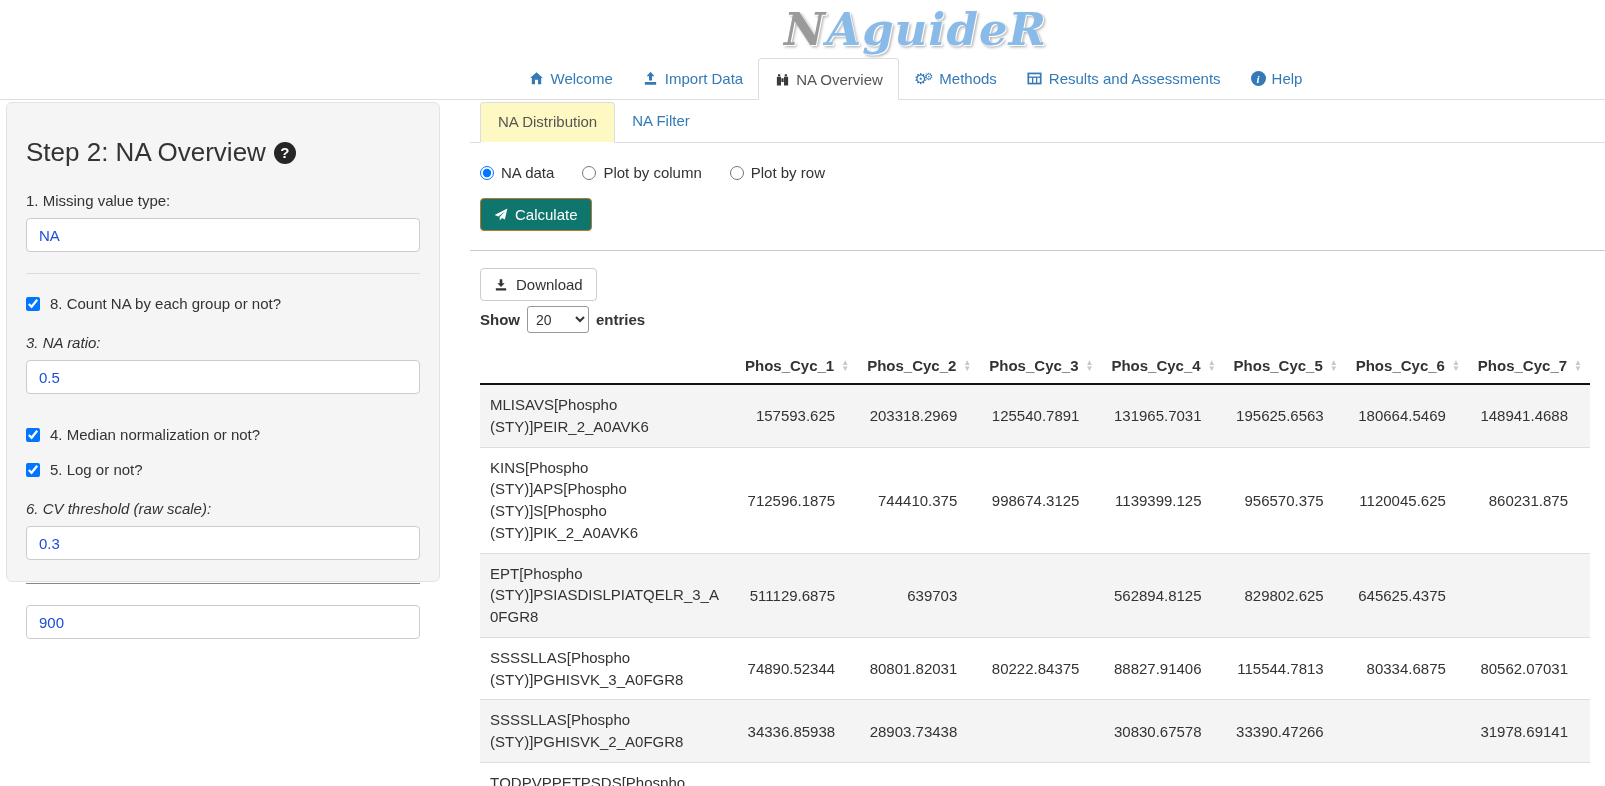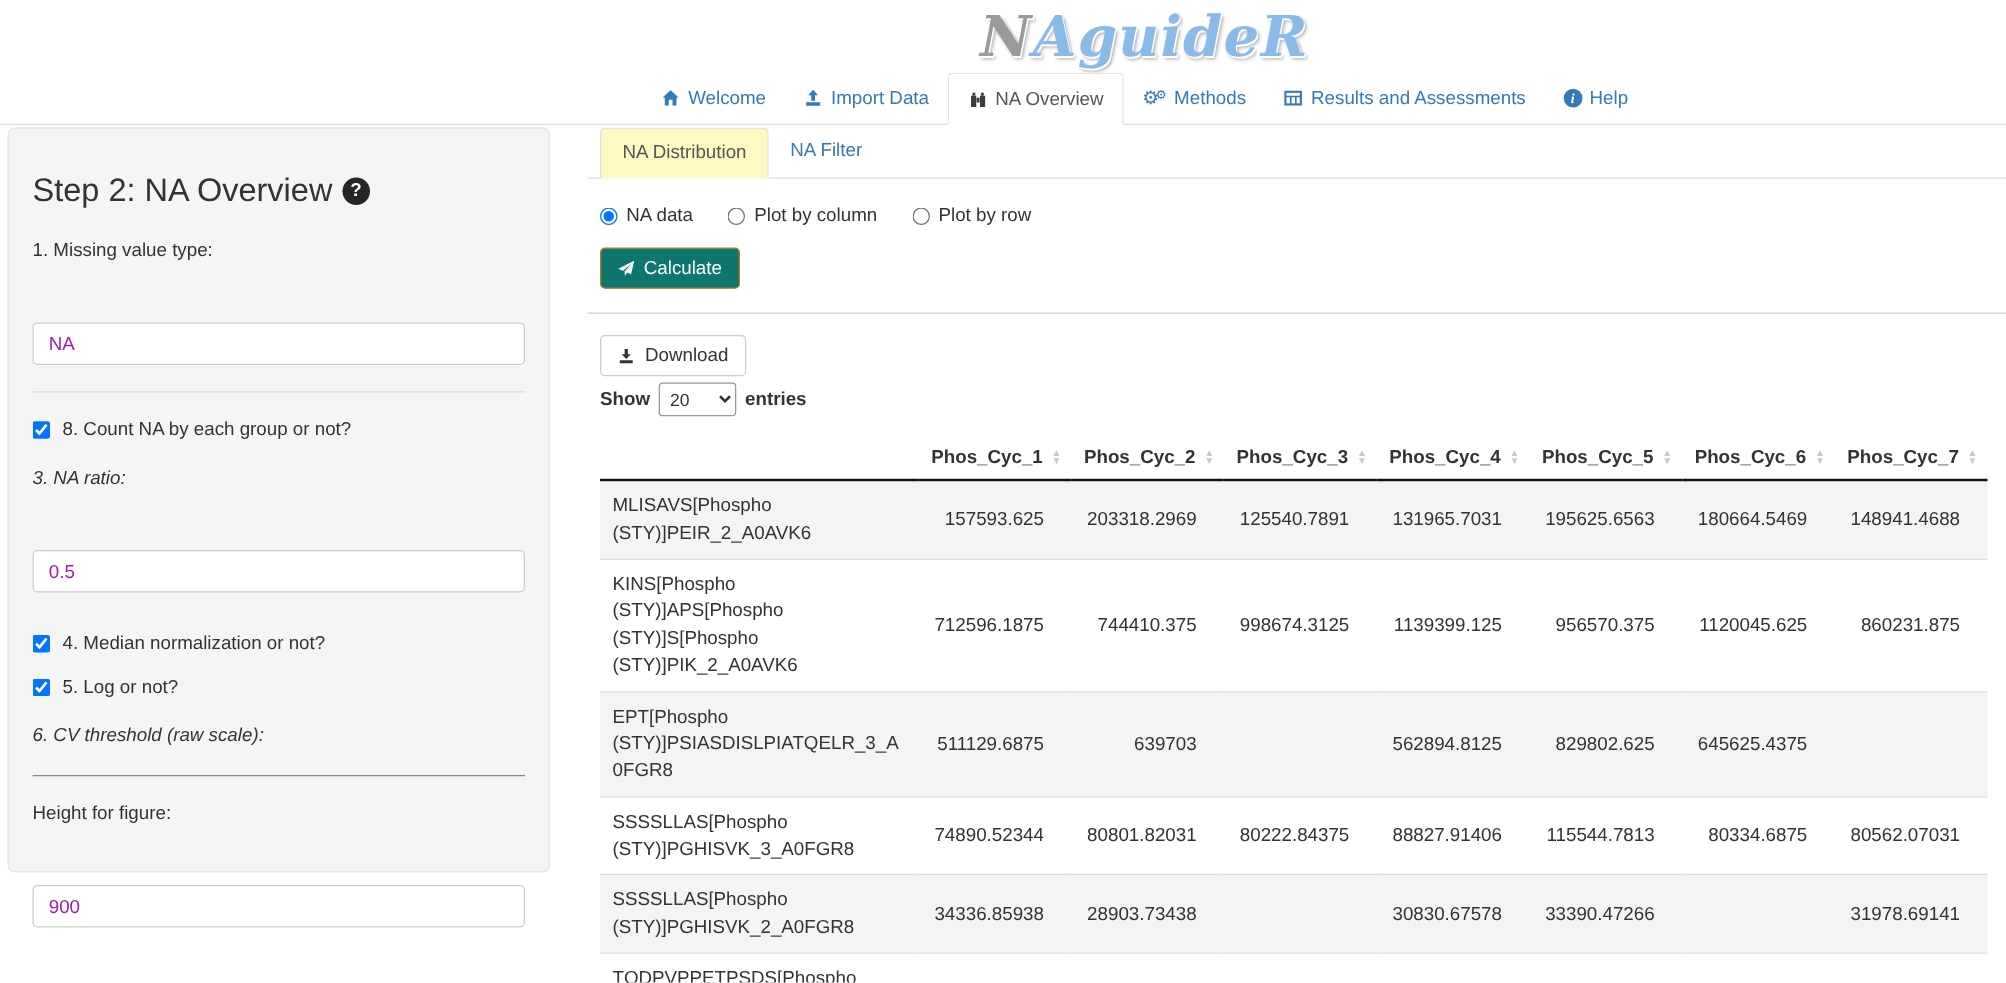--- a/index.html
+++ b/index.html
@@ -19,28 +19,28 @@
   .navbar ul { list-style:none; display:flex; transform:translateX(113px); }
   .navbar li { display:flex; align-items:center; gap:6px; padding:11px 15px; color:#337ab7; cursor:pointer; white-space:nowrap; }
   .navbar li.active { background:#fff; border:1px solid #ddd; border-bottom-color:#fff; border-radius:4px 4px 0 0; color:#555; height:42px; }
   .nav-ic { display:inline-flex; align-items:center; justify-content:center; width:16px; height:16px; }
   .circle-ic { display:inline-flex; align-items:center; justify-content:center; border-radius:50%; background:#337ab7; color:#fff;
                width:15px; height:15px; font-family:"Liberation Serif", serif; font-weight:bold; font-size:11px; font-style:italic; }
   .gear-glyph { font-size:15px; line-height:1; }
   .gear-glyph .small-gear { font-size:10px; margin-left:-3px; vertical-align:4px; }
 
   
-  .sidebar { position:absolute; left:6px; top:102px; width:434px; height:596px; background:#f5f5f5;
+  .sidebar { position:absolute; left:6px; top:102px; width:434px; height:480px; background:#f5f5f5;
              border:1px solid #e3e3e3; border-radius:6px; padding:20px 19px; }
   .step-title { font-size:26px; font-weight:500; color:#333; margin:14px 0 24px 0; display:flex; align-items:center; gap:8px; }
   .help-circle { display:inline-flex; align-items:center; justify-content:center; width:22px; height:22px; border-radius:50%;
                  background:#262626; color:#fff; font-size:15px; font-weight:bold; cursor:pointer; }
   .ctl-label { font-size:15px; color:#333; margin-bottom:9px; }
-  .txt-input { width:100%; height:34px; padding:6px 12px; font-size:15px; color:#a21caf; background:#fff;
-               border:1px solid #ccc; border-radius:4px; font-family:"Liberation Sans", sans-serif;margin-top:40px; }
+  .txt-input { width:100%; height:34px; padding:6px 12px; font-size:15px; color:#1d4ed8; background:#fff;
+               border:1px solid #ccc; border-radius:4px; font-family:"Liberation Sans", sans-serif; }
   .sb-hr-light { border:none; border-top:1px solid #dcdcdc; margin:21px 0; }
   .sb-hr-dark  { border:none; border-top:1px solid #888;    margin:23px 0 21px 0; }
   .chk-row { display:flex; align-items:center; gap:10px; margin:18px 0; }
   .chk-row input { width:14px; height:14px; cursor:pointer; }
   .mb14 { margin-bottom:14px; }
   .mt22 { margin-top:22px;font-style:italic; }
 
   
   .main { position:absolute; left:470px; top:102px; width:1135px; }
   .tabbar { height:41px; border-bottom:1px solid #ddd; display:flex; padding-left:10px; }
@@ -154,24 +154,24 @@
     <div class="chk-row">
       <input type="checkbox" checked="" style="">
       <span>4. Median normalization or not?</span>
     </div>
     <div class="chk-row">
       <input type="checkbox" checked="" style="">
       <span>5. Log or not?</span>
     </div>
 
     <div class="ctl-label mt22">6. CV threshold (raw scale):</div>
+    <input class="txt-input" type="text" value="0.3" style="">
 
     <hr class="sb-hr-dark">
 
-    <div class="ctl-label">Height for figure:</div>
     <input class="txt-input" type="text" value="900" style="">
   </div>
 
   <div class="main">
 
     <div class="tabbar">
       <div class="tab active">NA Distribution</div>
       <div class="tab">NA Filter</div>
     </div>
 

